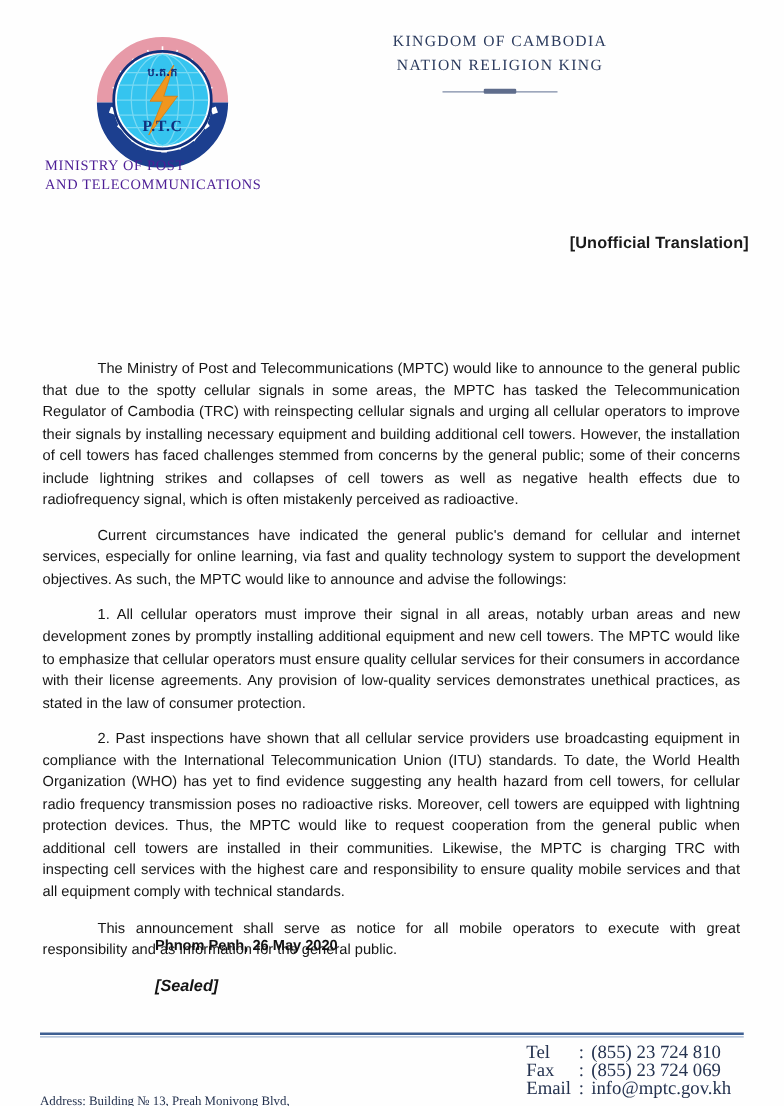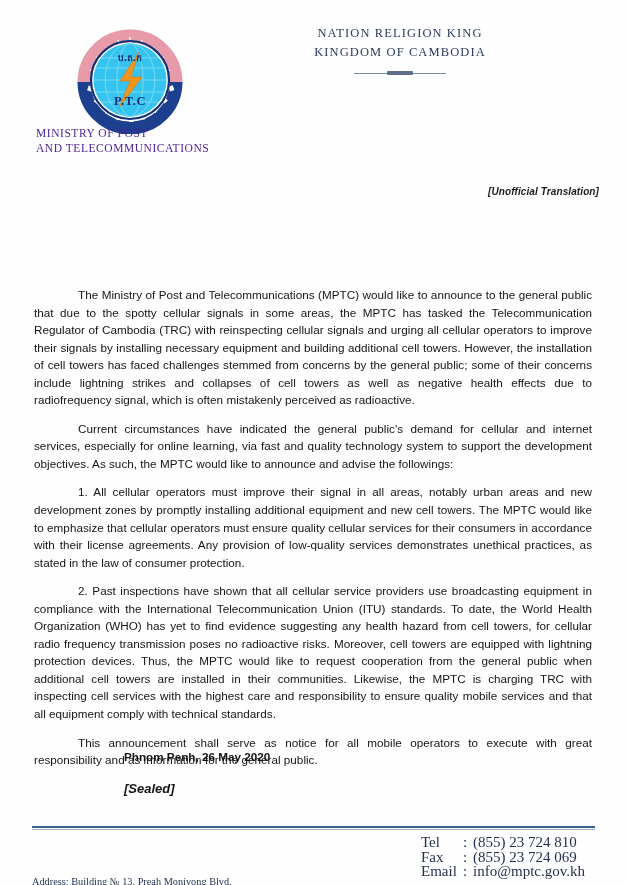--- a/index.html
+++ b/index.html
@@ -95,22 +95,21 @@
     width: 26px; height: 4px;
     background: #5f6d8c;
     border-radius: 1px;
   }
 
   
   .unofficial {
     position: absolute;
     top: 186px;
     right: 28px;
-    font-size: 10px;
-    font-style: italic;
+    font-size: 13px;
     font-weight: 600;
     color: #1a1a1a;
     letter-spacing: 0.1px;
   }
 
   
   .doc-title {
     position: absolute;
     top: 210px;
     left: 0;
@@ -275,22 +274,22 @@
         <text x="54" y="79" text-anchor="middle" font-family="'Liberation Serif', serif" font-size="12.5" font-weight="bold" fill="#11307c" letter-spacing="0.6">P.T.C</text>
       </svg>
     </div>
 
     <div class="ministry-block">
       <div class="ministry-line">MINISTRY OF POST</div>
       <div class="ministry-line">AND TELECOMMUNICATIONS</div>
     </div>
 
     <div class="kingdom-block">
+      <div class="kingdom-line">KINGDOM OF CAMBODIA</div>
       <div class="kingdom-line">NATION RELIGION KING</div>
-      <div class="kingdom-line">KINGDOM OF CAMBODIA</div>
       <div class="fancy-rule">
         <span class="bar"></span>
           <span class="knot"></span>
       </div>
     </div>
 
   </div>
 
   <div class="unofficial">[Unofficial Translation]</div>
 

